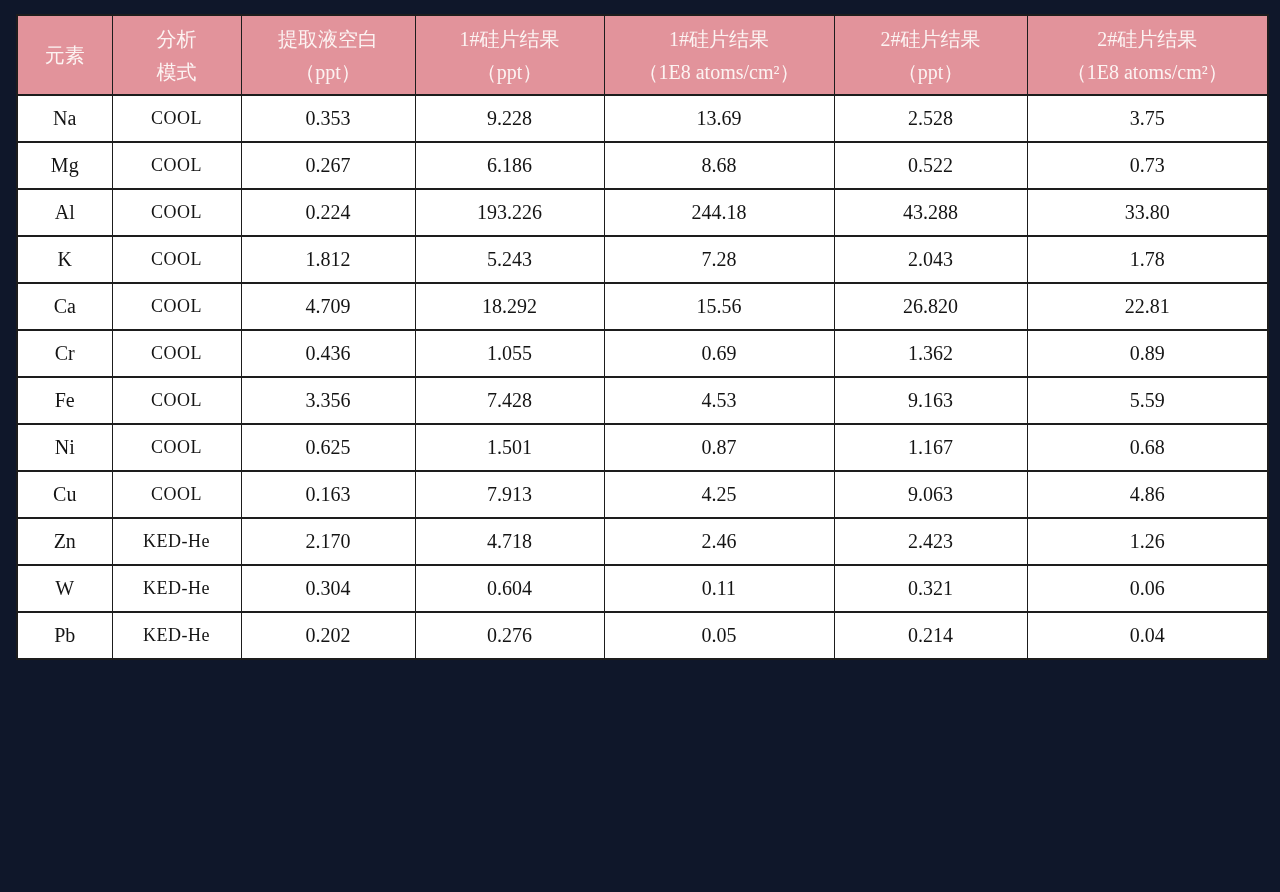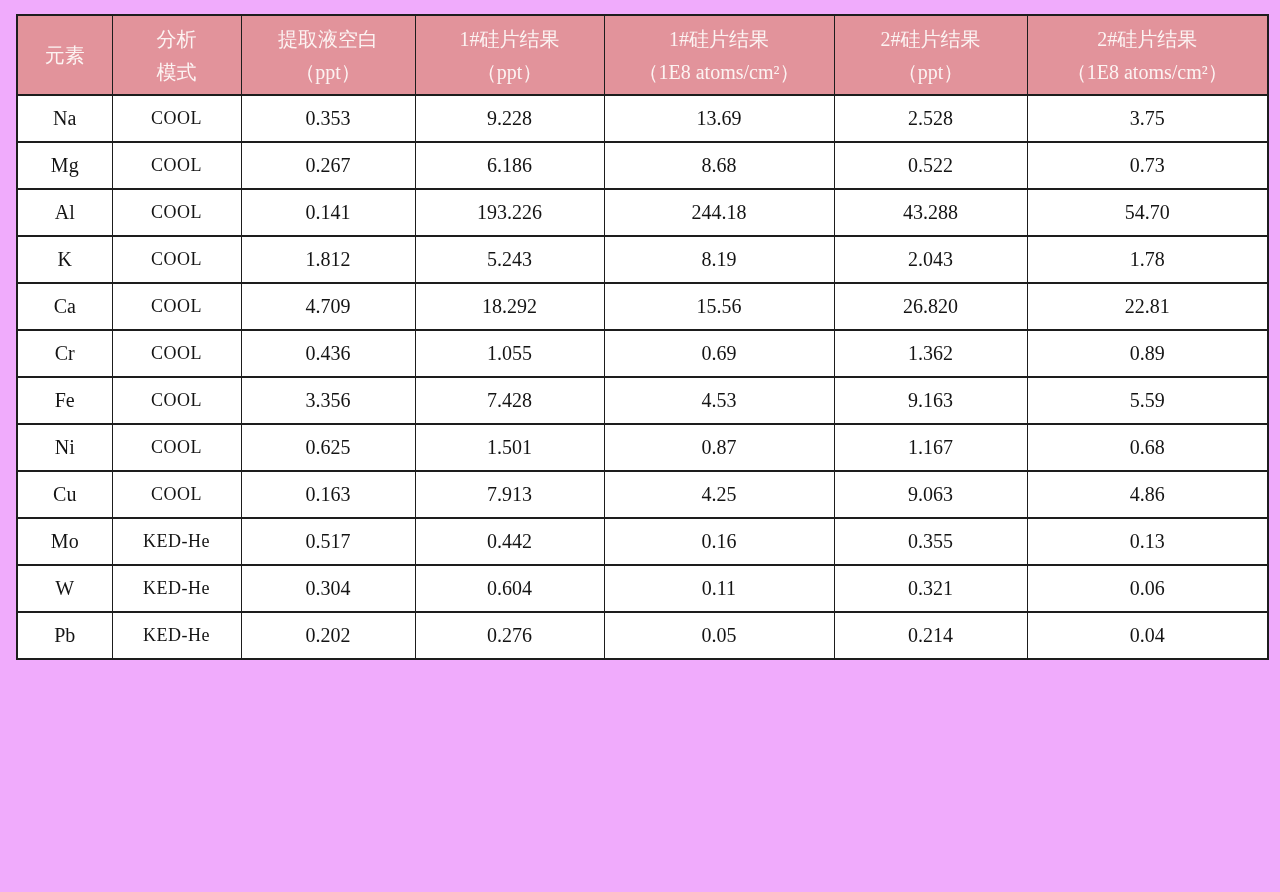--- a/index.html
+++ b/index.html
@@ -7,21 +7,21 @@
     padding: 0;
     background: #ffffff;
     width: 1280px;
     height: 892px;
     font-family: "Liberation Serif", "DejaVu Serif", serif;
   }
   .page {
     position: relative;
     width: 1280px;
     height: 892px;
-    background: #f0abfc;
+    background: #0f172a;
     overflow: hidden;
   }
   .table-wrap {
     position: absolute;
     left: 16px;
     top: 14px;
   }
   table.results {
     border-collapse: collapse;
     table-layout: fixed;
@@ -142,32 +142,32 @@
             <td class="mode-cell">COOL</td>
             <td class="num-cell">0.267</td>
             <td class="num-cell">6.186</td>
             <td class="num-cell">8.68</td>
             <td class="num-cell">0.522</td>
             <td class="num-cell">0.73</td>
           </tr>
           <tr>
             <td class="label-cell">Al</td>
             <td class="mode-cell">COOL</td>
-            <td class="num-cell">0.141</td>
+            <td class="num-cell">0.224</td>
             <td class="num-cell">193.226</td>
             <td class="num-cell">244.18</td>
             <td class="num-cell">43.288</td>
-            <td class="num-cell">54.70</td>
+            <td class="num-cell">33.80</td>
           </tr>
           <tr>
             <td class="label-cell">K</td>
             <td class="mode-cell">COOL</td>
             <td class="num-cell">1.812</td>
             <td class="num-cell">5.243</td>
-            <td class="num-cell">8.19</td>
+            <td class="num-cell">7.28</td>
             <td class="num-cell">2.043</td>
             <td class="num-cell">1.78</td>
           </tr>
           <tr>
             <td class="label-cell">Ca</td>
             <td class="mode-cell">COOL</td>
             <td class="num-cell">4.709</td>
             <td class="num-cell">18.292</td>
             <td class="num-cell">15.56</td>
             <td class="num-cell">26.820</td>
@@ -203,27 +203,27 @@
           <tr>
             <td class="label-cell">Cu</td>
             <td class="mode-cell">COOL</td>
             <td class="num-cell">0.163</td>
             <td class="num-cell">7.913</td>
             <td class="num-cell">4.25</td>
             <td class="num-cell">9.063</td>
             <td class="num-cell">4.86</td>
           </tr>
           <tr>
-            <td class="label-cell">Mo</td>
+            <td class="label-cell">Zn</td>
             <td class="mode-cell">KED-He</td>
-            <td class="num-cell">0.517</td>
-            <td class="num-cell">0.442</td>
-            <td class="num-cell">0.16</td>
-            <td class="num-cell">0.355</td>
-            <td class="num-cell">0.13</td>
+            <td class="num-cell">2.170</td>
+            <td class="num-cell">4.718</td>
+            <td class="num-cell">2.46</td>
+            <td class="num-cell">2.423</td>
+            <td class="num-cell">1.26</td>
           </tr>
           <tr>
             <td class="label-cell">W</td>
             <td class="mode-cell">KED-He</td>
             <td class="num-cell">0.304</td>
             <td class="num-cell">0.604</td>
             <td class="num-cell">0.11</td>
             <td class="num-cell">0.321</td>
             <td class="num-cell">0.06</td>
           </tr>

